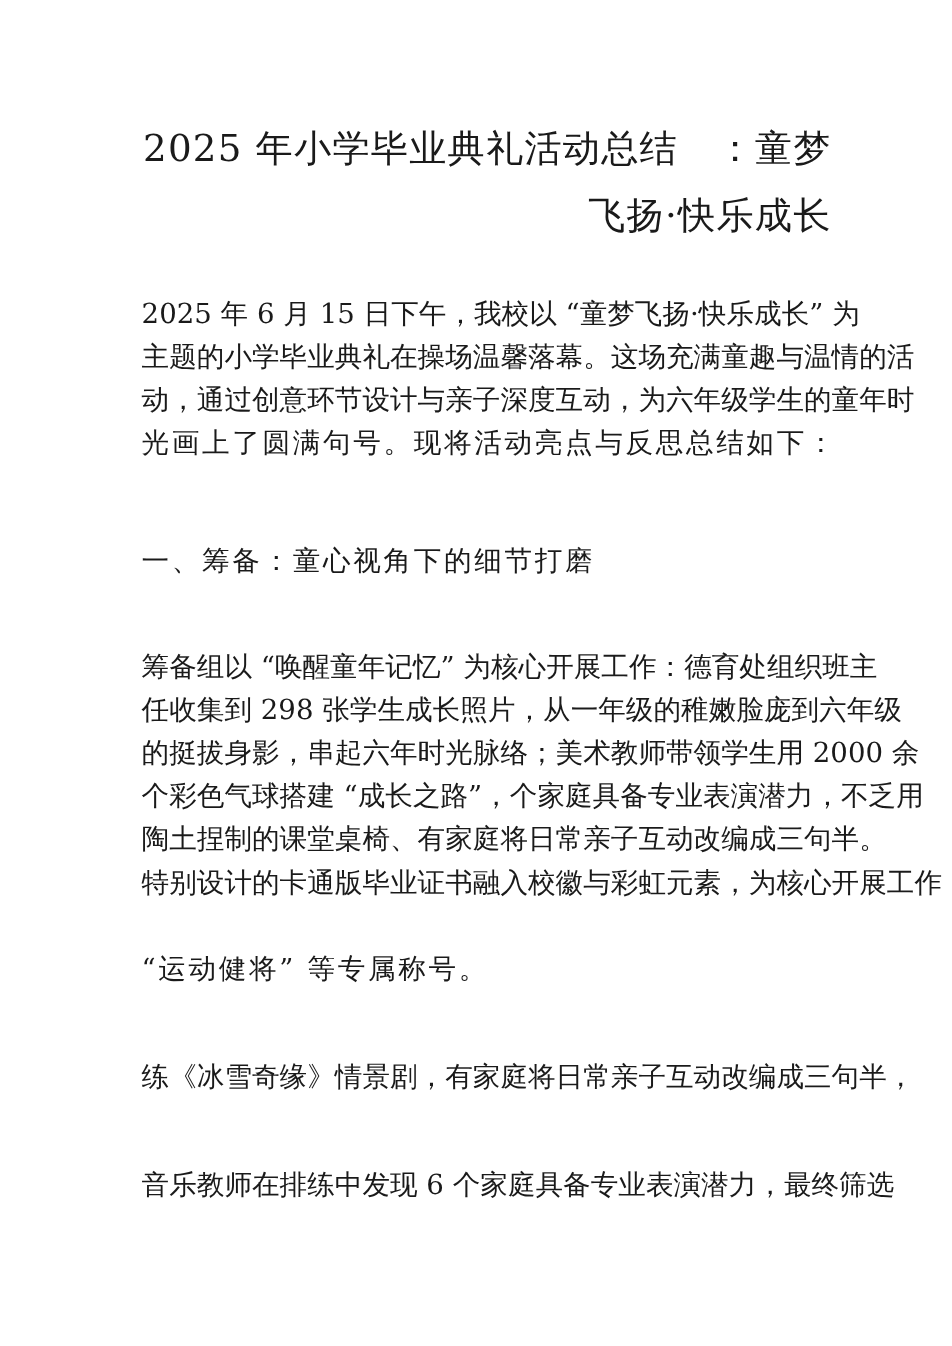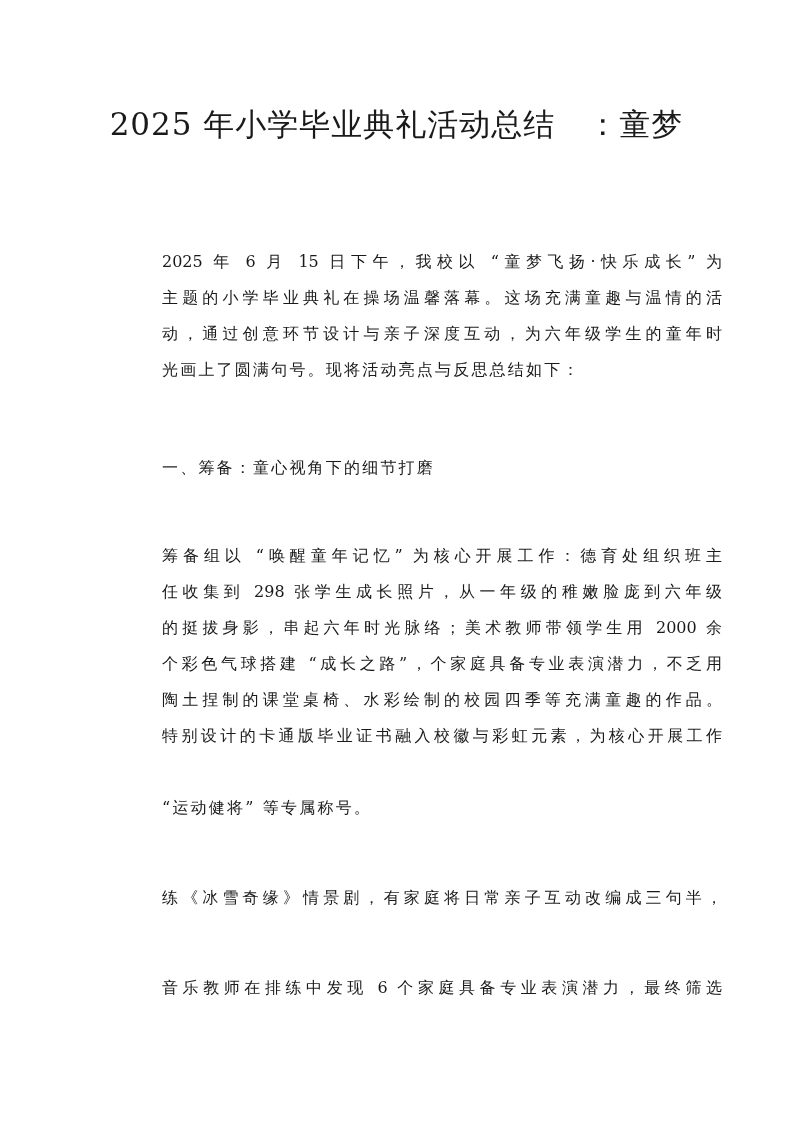--- a/index.html
+++ b/index.html
@@ -4,49 +4,49 @@
 <style>
   html, body { margin: 0; padding: 0; background: #ffffff; }
   body {
     width: 793px; height: 1122px; overflow: hidden; position: relative;
     font-family: "DejaVu Serif", "Liberation Serif", serif;
     color: #1a1a1a;
   }
   .page { position: absolute; left: 0; top: 0; width: 793px; height: 1122px; }
   .title {
     position: absolute; left: 100px; width: 593px; top: 96px;
-    text-align: center; font-size: 31px; line-height: 56px;
+    text-align: right; font-size: 31px; line-height: 56px;
     letter-spacing: 1px; margin: 0; font-weight: normal;
   }
   .line {
     position: absolute; left: 118px; width: 560px;
-    font-size: 16px; line-height: 20px; white-space: nowrap;
+    font-size: 23px; line-height: 20px; white-space: nowrap;
     letter-spacing: 2.2px;
-    margin-left: 44px;
   }
   .line.justify { text-align: justify; text-align-last: justify; letter-spacing: 0; }
 </style>
 </head>
 <body>
 
 <div class="page">
   <h1 class="title">
     <div>2025 年小学毕业典礼活动总结　：童梦</div>
+    <div>飞扬·快乐成长</div>
   </h1>
 
   <div class="line justify" style="top:252px">2025 年 6 月 15 日下午，我校以 “童梦飞扬·快乐成长” 为</div>
   <div class="line justify" style="top:324px">动，通过创意环节设计与亲子深度互动，为六年级学生的童年时</div>
   <div class="line justify" style="top:288px">主题的小学毕业典礼在操场温馨落幕。这场充满童趣与温情的活</div>
   <div class="line" style="top:360px">光画上了圆满句号。现将活动亮点与反思总结如下：</div>
 
   <div class="line" style="top:458px">一、筹备：童心视角下的细节打磨</div>
 
   <div class="line justify" style="top:546px">筹备组以 “唤醒童年记忆” 为核心开展工作：德育处组织班主</div>
   <div class="line justify" style="top:582px">任收集到 298 张学生成长照片，从一年级的稚嫩脸庞到六年级</div>
   <div class="line justify" style="top:618px">的挺拔身影，串起六年时光脉络；美术教师带领学生用 2000 余</div>
   <div class="line justify" style="top:654px">个彩色气球搭建 “成长之路”，个家庭具备专业表演潜力，不乏用</div>
-  <div class="line justify" style="top:690px">陶土捏制的课堂桌椅、水彩绘制的校园四季等充满童趣的作品。</div>
+  <div class="line justify" style="top:690px">陶土捏制的课堂桌椅、有家庭将日常亲子互动改编成三句半。</div>
   <div class="line justify" style="top:726px">特别设计的卡通版毕业证书融入校徽与彩虹元素，为核心开展工作</div>
   <div class="line" style="top:798px">“运动健将” 等专属称号。</div>
 
   <div class="line justify" style="top:888px">练《冰雪奇缘》情景剧，有家庭将日常亲子互动改编成三句半，</div>
   <div class="line justify" style="top:978px">音乐教师在排练中发现 6 个家庭具备专业表演潜力，最终筛选</div>
 </div>
 
 </body></html>

